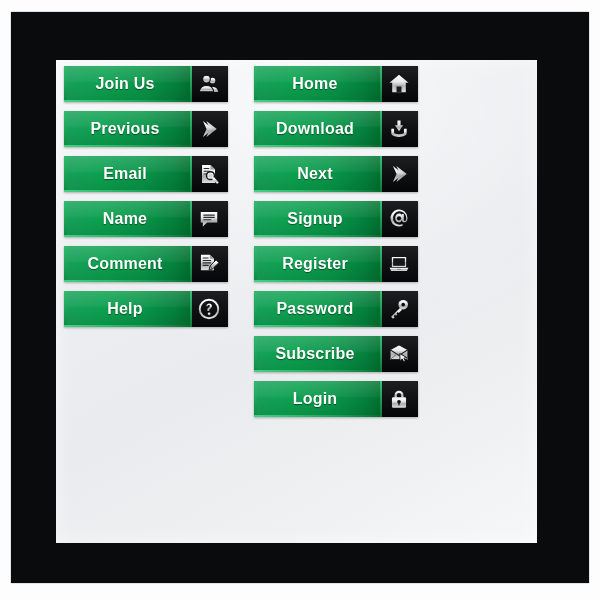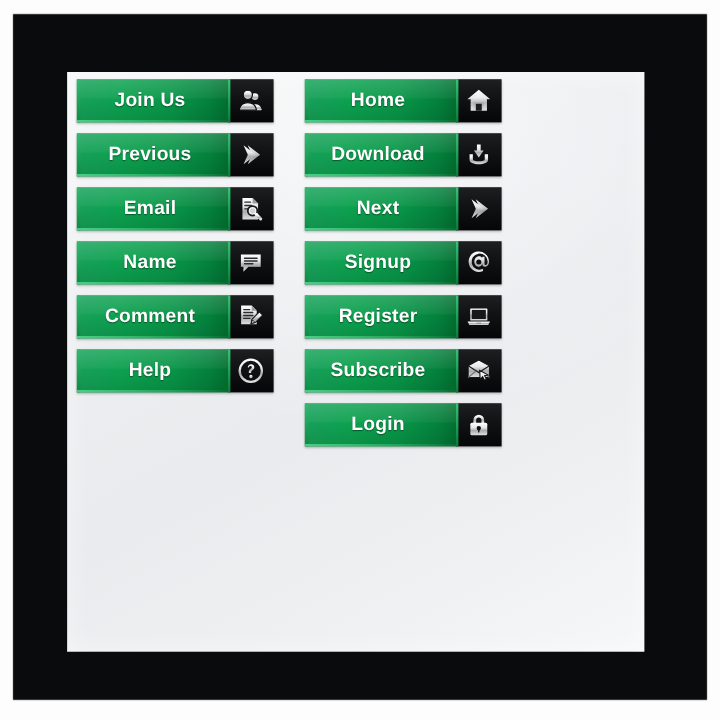--- a/index.html
+++ b/index.html
@@ -280,20 +280,30 @@
             <span>Register</span>
           </div>
           <div class="btn-icon">
             <svg viewBox="0 0 24 24">
               <use xlink:href="#i-laptop-icon"></use>
             </svg>
           </div>
         </div>
         <div class="btn">
           <div class="btn-label">
+            <span>Password</span>
+          </div>
+          <div class="btn-icon">
+            <svg viewBox="0 0 24 24">
+              <use xlink:href="#i-key-icon"></use>
+            </svg>
+          </div>
+        </div>
+        <div class="btn">
+          <div class="btn-label">
             <span>Subscribe</span>
           </div>
           <div class="btn-icon">
             <svg viewBox="0 0 24 24">
               <use xlink:href="#i-envelope-cursor-icon"></use>
             </svg>
           </div>
         </div>
         <div class="btn">
           <div class="btn-label">

